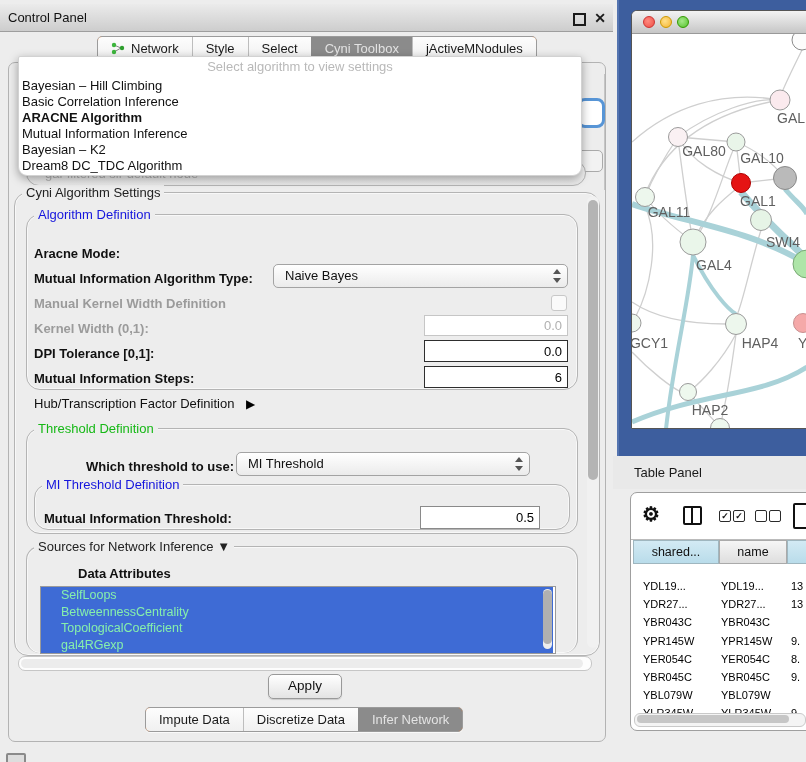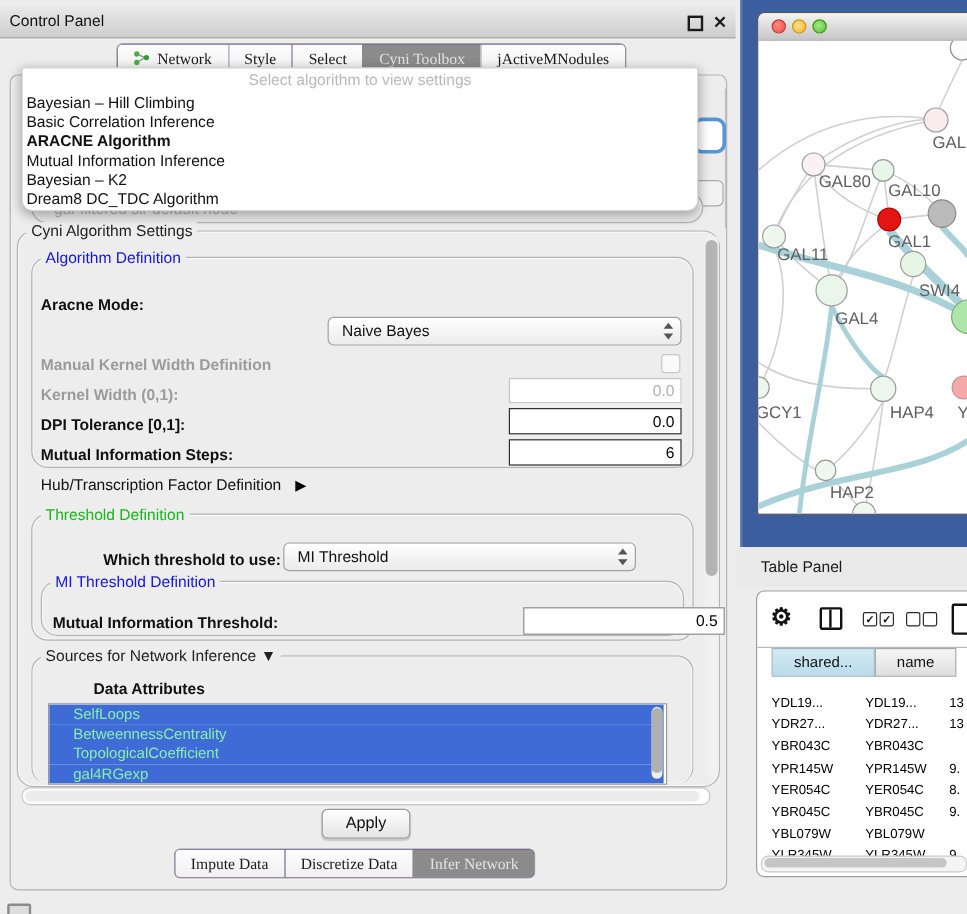--- a/index.html
+++ b/index.html
@@ -10,21 +10,21 @@
 
   
   .titlebar{left:0;top:4px;width:613px;height:27px;
     background:linear-gradient(#ebebeb,#cdcdcd);border-bottom:1px solid #9e9e9e;}
   .titlebar .title{position:absolute;left:8px;top:0;line-height:27px;font-size:13px;color:#111;}
   .float-btn{position:absolute;right:27px;top:9px;width:9px;height:9px;border:2px solid #1a1a1a;background:transparent;}
   .close-btn{position:absolute;right:7px;top:5px;font-size:14px;font-weight:bold;color:#1a1a1a;line-height:18px;}
 
   
   .segbar{display:flex;height:23px;border:1px solid #9b9b9b;border-radius:5px;overflow:hidden;
-    background:#4c1d95;box-shadow:0 1px 0 rgba(255,255,255,.7);font-family:Liberation Serif, serif;}
+    background:#f97316;box-shadow:0 1px 0 rgba(255,255,255,.7);}
   .seg{display:flex;align-items:center;padding:0 13px;font-size:13px;color:#1a1a1a;
     border-left:1px solid #bdbdbd;background:linear-gradient(#fdfdfd,#f0f0f0);white-space:nowrap;}
   .seg:first-child{border-left:none;}
   .seg.sel{background:#8b8b8b;color:#e3e3e3;border-left-color:#8b8b8b;}
   .topsegs{left:97px;top:36px;}
   .botsegs{left:145px;top:707px;}
   .neticon{width:14px;height:13px;margin-right:6px;}
 
   
   .main-panel{left:8px;top:62px;width:596px;height:678px;border:1px solid #b3b3b3;
@@ -87,40 +87,40 @@
   
   .blue-bg{left:617px;top:0;width:189px;height:456px;background:#3d5e9e;
     box-shadow:inset 2px 0 0 #5474b0;}
   .net-window{left:631px;top:10px;width:175px;height:417px;border:1px solid #555;
     border-radius:6px 0 0 0;background:#fff;overflow:hidden;}
   .net-titlebar{height:22px;background:linear-gradient(#f3f3f3,#c6c6c6);border-bottom:1px solid #999;position:relative;}
   .light{position:absolute;top:5px;width:12px;height:12px;border-radius:50%;box-sizing:border-box;}
   .light.red{left:11px;background:radial-gradient(circle at 4px 4px,#ff8a80,#ee4f45);border:1px solid #c33;}
   .light.yellow{left:28px;background:radial-gradient(circle at 4px 4px,#ffe08a,#f5b32f);border:1px solid #c90;}
   .light.green{left:45px;background:radial-gradient(circle at 4px 4px,#a6e88a,#53c22b);border:1px solid #390;}
-  .net-canvas{position:absolute;left:0;top:23px;width:175px;height:394px;background:#fff;}
+  .net-canvas{position:absolute;left:0;top:23px;width:175px;height:394px;background:#fff;border-radius:29px;}
   .edge-t{fill:none;stroke:#a9d2d8;}
   .edge-g{fill:none;stroke:#cfcfcf;stroke-width:1.3;}
   .nlabel{font-family:"Liberation Sans",sans-serif;font-size:14px;fill:#5f5f5f;}
 
   
   .tp-bar{left:613px;top:456px;width:193px;height:33px;background:#e9e9e9;}
   .tp-bar span{position:absolute;left:21px;top:0;line-height:33px;font-size:13px;color:#1a1a1a;}
   .table-window{left:630px;top:492px;width:176px;height:237px;background:#fff;border:1px solid #9f9f9f;
     border-radius:7px 0 0 7px;overflow:hidden;}
   .tp-toolbar{position:absolute;left:0;top:0;width:176px;height:46px;border-bottom:1px solid #bbb;}
   .gear{position:absolute;left:11px;top:9px;font-size:20px;color:#111;font-weight:bold;}
   .split-icon{position:absolute;left:52px;top:13px;width:15px;height:15px;border:2px solid #111;border-radius:2px;}
   .split-icon:before{content:"";position:absolute;left:6px;top:0;width:2px;height:15px;background:#111;}
   .cb{position:absolute;top:17px;width:10px;height:10px;border:1.5px solid #2a2a2a;border-radius:2px;
     font-size:9px;line-height:10px;text-align:center;color:#111;font-weight:bold;}
   .doc-icon{position:absolute;left:162px;top:10px;width:20px;height:22px;border:2px solid #111;border-radius:2px;background:#fff;}
   .thead{position:absolute;left:2px;top:47px;height:24px;display:flex;}
   .th{box-sizing:border-box;border:1px solid #9fb6bf;font-size:12.5px;color:#111;text-align:center;line-height:22px;}
-  .th.blue{background:linear-gradient(#d3eaf4,#b9dcea);margin-left:10px;}
+  .th.blue{background:linear-gradient(#d3eaf4,#b9dcea);}
   .th.gray{background:linear-gradient(#f6f6f6,#dedede);border-color:#aaa;}
   .tbody{position:absolute;left:2px;top:84px;width:174px;height:149px;overflow:hidden;font-size:11px;color:#000;}
   .tr{height:18.2px;line-height:18.2px;position:relative;white-space:nowrap;}
   .td{position:absolute;top:0;}
   .td.c1{left:10px;} .td.c2{left:88px;} .td.c3{left:158px;}
   .t-hscroll{position:absolute;left:3px;top:220px;width:170px;height:12px;background:#f4f4f4;
     border:1px solid #c9c9c9;border-radius:6px;}
   .t-hthumb{position:absolute;left:2px;top:1px;width:152px;height:8px;background:#c6c6c6;border-radius:4px;}
 
   .corner-icon{left:6px;top:753px;width:16px;height:12px;border:2px solid #8a8a8a;background:#ddd;border-radius:2px;}
@@ -184,20 +184,21 @@
     <span class="gtitle">Cyni Algorithm Settings</span>
   </div>
   <div class="abs vscroll">
       <div class="vthumb"></div>
     </div>
 
   <div class="grp" style="left:26px;top:214px;width:550px;height:174px;">
     <span class="gtitle blue">Algorithm Definition</span>
   </div>
   <span class="lbl" style="left:34px;top:246px;">Aracne Mode:</span>
+  <span class="lbl" style="left:34px;top:271px;">Mutual Information Algorithm Type:</span>
   <div class="combo" style="left:273px;top:264px;width:295px;height:24px;">
     <span class="cv">Naive Bayes</span>
     <span class="spin"></span>
   </div>
   <span class="lbl dis" style="left:34px;top:296px;">Manual Kernel Width Definition</span>
   <div class="checkbox" style="left:551px;top:295px;"></div>
   <span class="lbl dis" style="left:34px;top:321px;">Kernel Width (0,1):</span>
   <input class="field dis" style="left: 424px; top: 315px; width: 144px; height: 21px;" readonly="" value="0.0">
   <span class="lbl" style="left:34px;top:346px;">DPI Tolerance [0,1]:</span>
   <input class="field" style="left: 424px; top: 340px; width: 144px; height: 22px;" readonly="" value="0.0">
@@ -214,21 +215,21 @@
   </div>
   <span class="lbl" style="left:86px;top:459px;">Which threshold to use:</span>
   <div class="combo" style="left:236px;top:452px;width:294px;height:24px;">
     <span class="cv">MI Threshold</span>
     <span class="spin"></span>
   </div>
   <div class="grp" style="left:34px;top:484px;width:534px;height:44px;">
     <span class="gtitle blue">MI Threshold Definition</span>
   </div>
   <span class="lbl" style="left:44px;top:511px;">Mutual Information Threshold:</span>
-  <input class="field" style="left: 436px; top: 506px; width: 168px; height: 23px; border-color: rgb(138, 138, 138);" readonly="" value="0.5">
+  <input class="field" style="left: 420px; top: 506px; width: 120px; height: 23px; border-color: rgb(138, 138, 138);" readonly="" value="0.5">
 
   <div class="grp" style="left:26px;top:546px;width:550px;height:106px;border-bottom:none;">
     <span class="gtitle">
       <span>Sources for Network Inference</span>
       <span>▼</span>
     </span>
   </div>
   <span class="lbl" style="left:34px;top:566px;padding-left:44px;">Data Attributes</span>
   <div class="abs attr-list">
     <div class="attr-item">SelfLoops</div>

